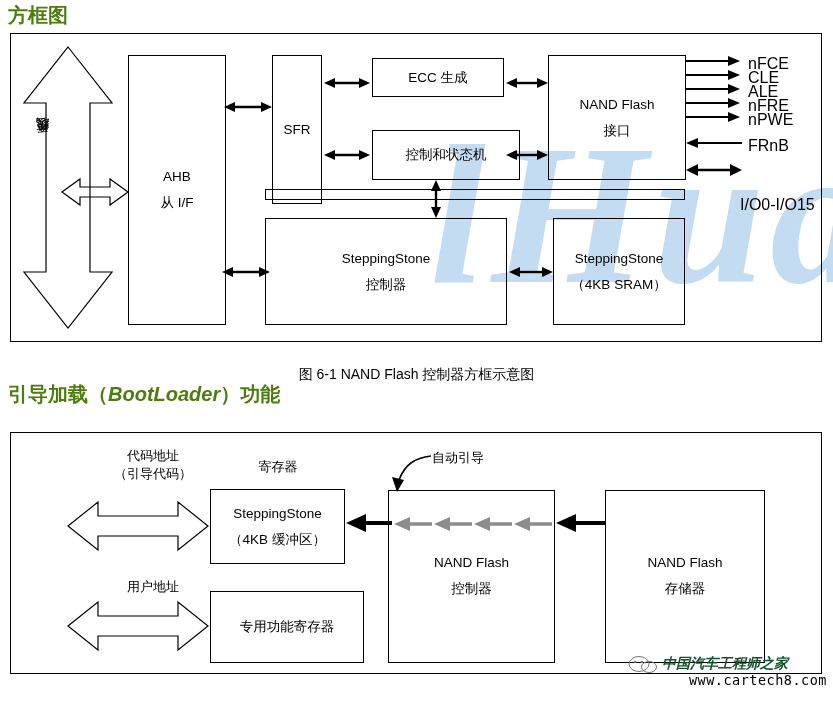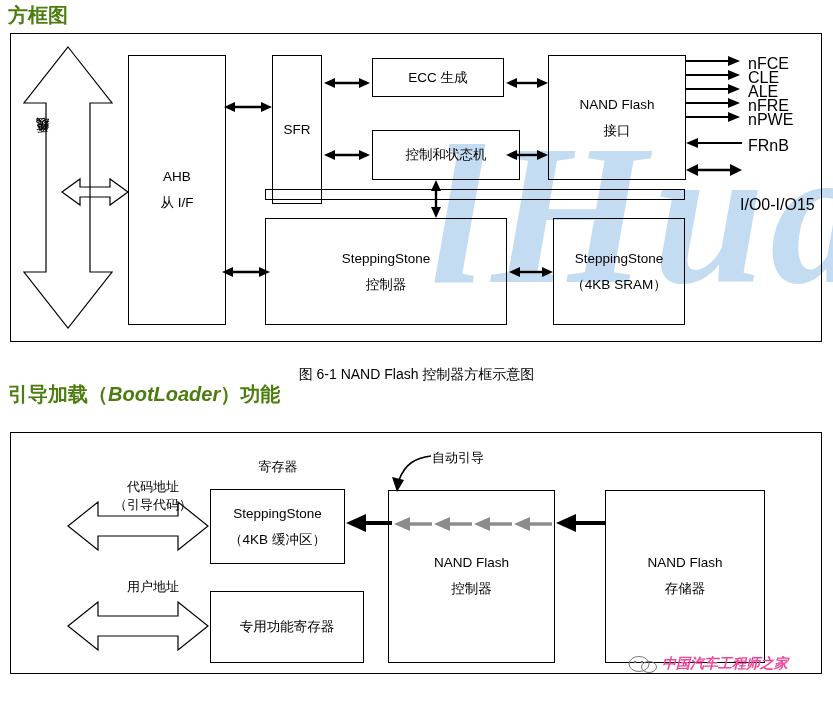--- a/index.html
+++ b/index.html
@@ -205,21 +205,21 @@
 <div class="abs lbl" style="left:740px;top:162px;margin-top:32px;">I/O0-I/O15</div>
 
 <div class="abs caption" style="left:0px;top:358px;width:833px;margin-top:8px;">图 6-1 NAND Flash 控制器方框示意图</div>
 
 <div class="abs sec-title" style="left:8px;top:381px;">
   <span>引导加载（</span><span style="font-style:italic;font-weight:bold;">BootLoader</span><span>）功能</span>
 </div>
 
 <div class="abs figframe" style="left:10px;top:432px;width:810px;height:240px;"></div>
 
-<div class="abs lbl-c" style="left:98px;top:478px;width:110px;">
+<div class="abs lbl-c" style="left:98px;top:447px;width:110px;">
   <div>代码地址</div>
   <div>（引导代码）</div>
 </div>
 
 <div class="abs lbl-c" style="left:218px;top:458px;width:120px;">
   <div>寄存器</div>
 </div>
 
 <svg class="abs" style="left:66px;top:500px;" width="144" height="52" viewBox="0 0 144 52">
   <polygon class="hollow" points="2,26 32,2 32,16 112,16 112,2 142,26 112,50 112,36 32,36 32,50"></polygon>
@@ -283,15 +283,17 @@
 
 <div class="abs" style="left:628px;top:655px;width:205px;z-index:6;">
   <div style="display:flex;align-items:center;gap:4px;">
     <svg width="30" height="18" viewBox="0 0 30 18">
       <ellipse cx="11" cy="9" rx="10" ry="7.5" fill="none" stroke="#777" stroke-width="1"></ellipse>
       <circle cx="7" cy="7" r="1.3" fill="#777"></circle>
       <circle cx="14" cy="7" r="1.3" fill="#777"></circle>
       <ellipse cx="21" cy="12" rx="7.5" ry="5.5" fill="none" stroke="#777" stroke-width="1"></ellipse>
     </svg>
     <span style="font-family:'Liberation Serif','DejaVu Serif',serif;font-weight:bold;font-size:14px;
-                 font-style:italic;letter-spacing:0px;color:#ec4899;">中国汽车工程师之家</span>
+                 font-style:italic;letter-spacing:0px;color:#14532d;">中国汽车工程师之家</span>
   </div>
+  <div style="text-align:right;font-family:'DejaVu Sans Mono','Liberation Mono',monospace;
+              font-size:13.5px;letter-spacing:0.5px;margin-top:-1px;padding-right:6px;">www.cartech8.com</div>
 </div>
 
 </body></html>

